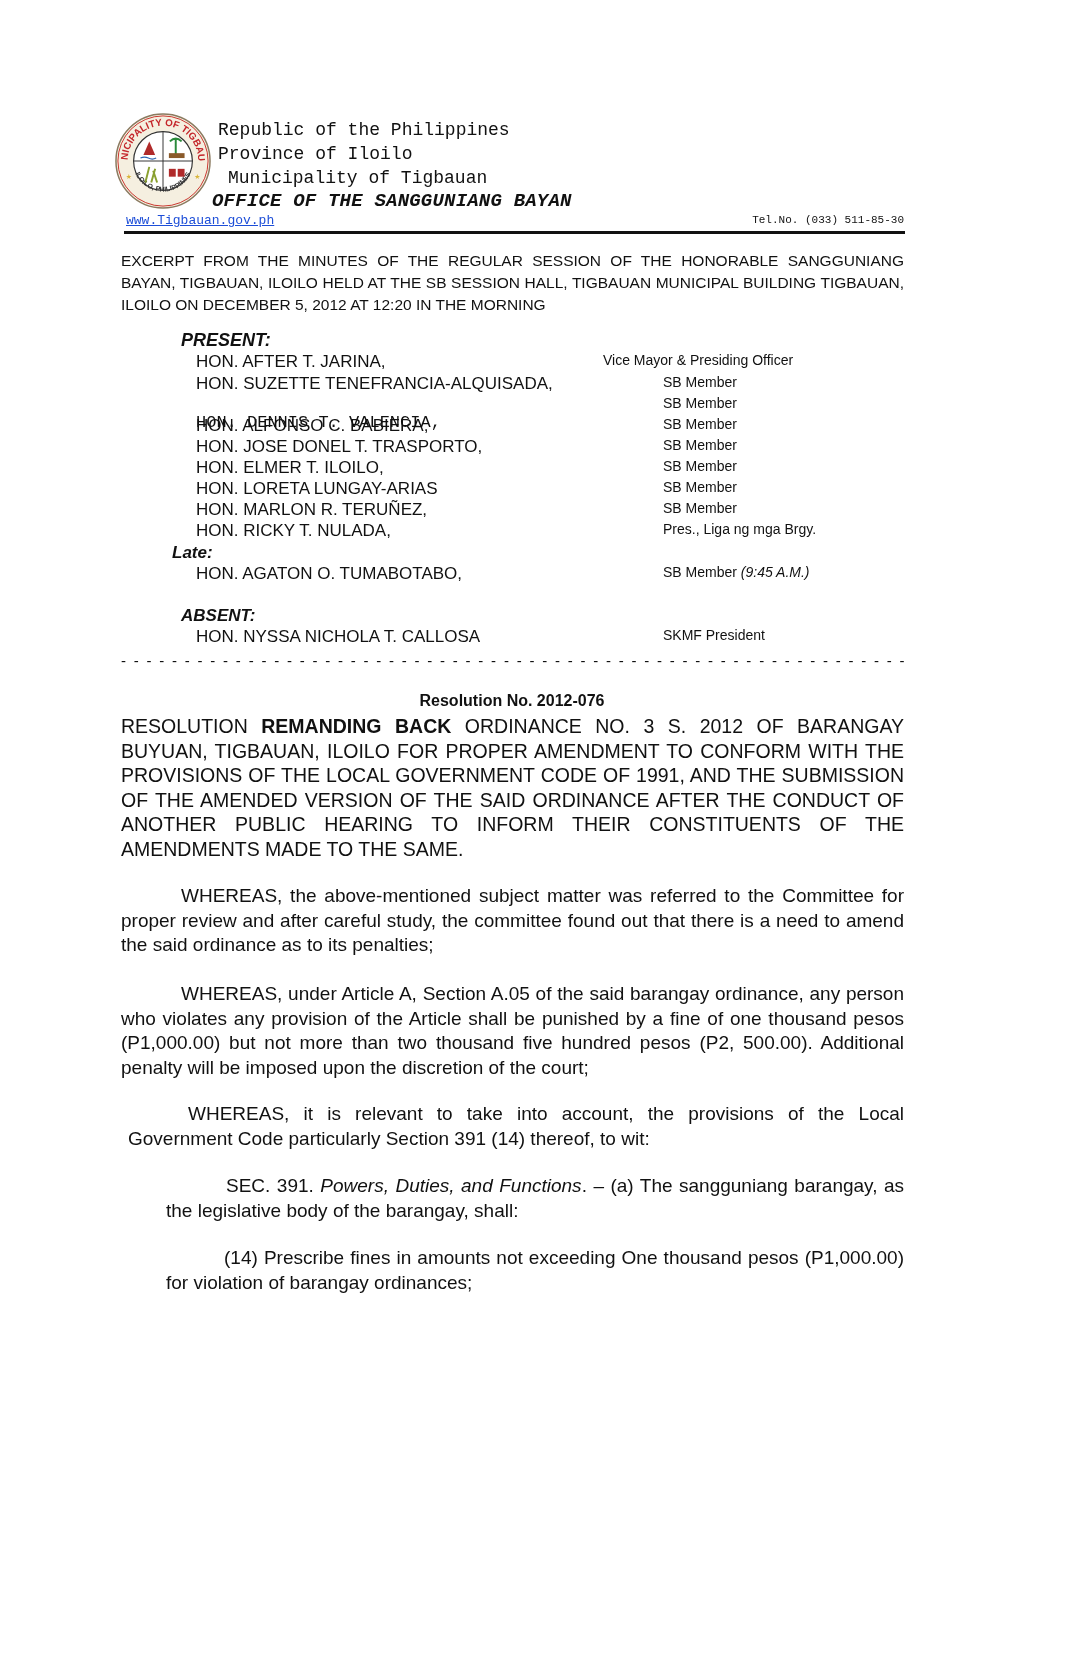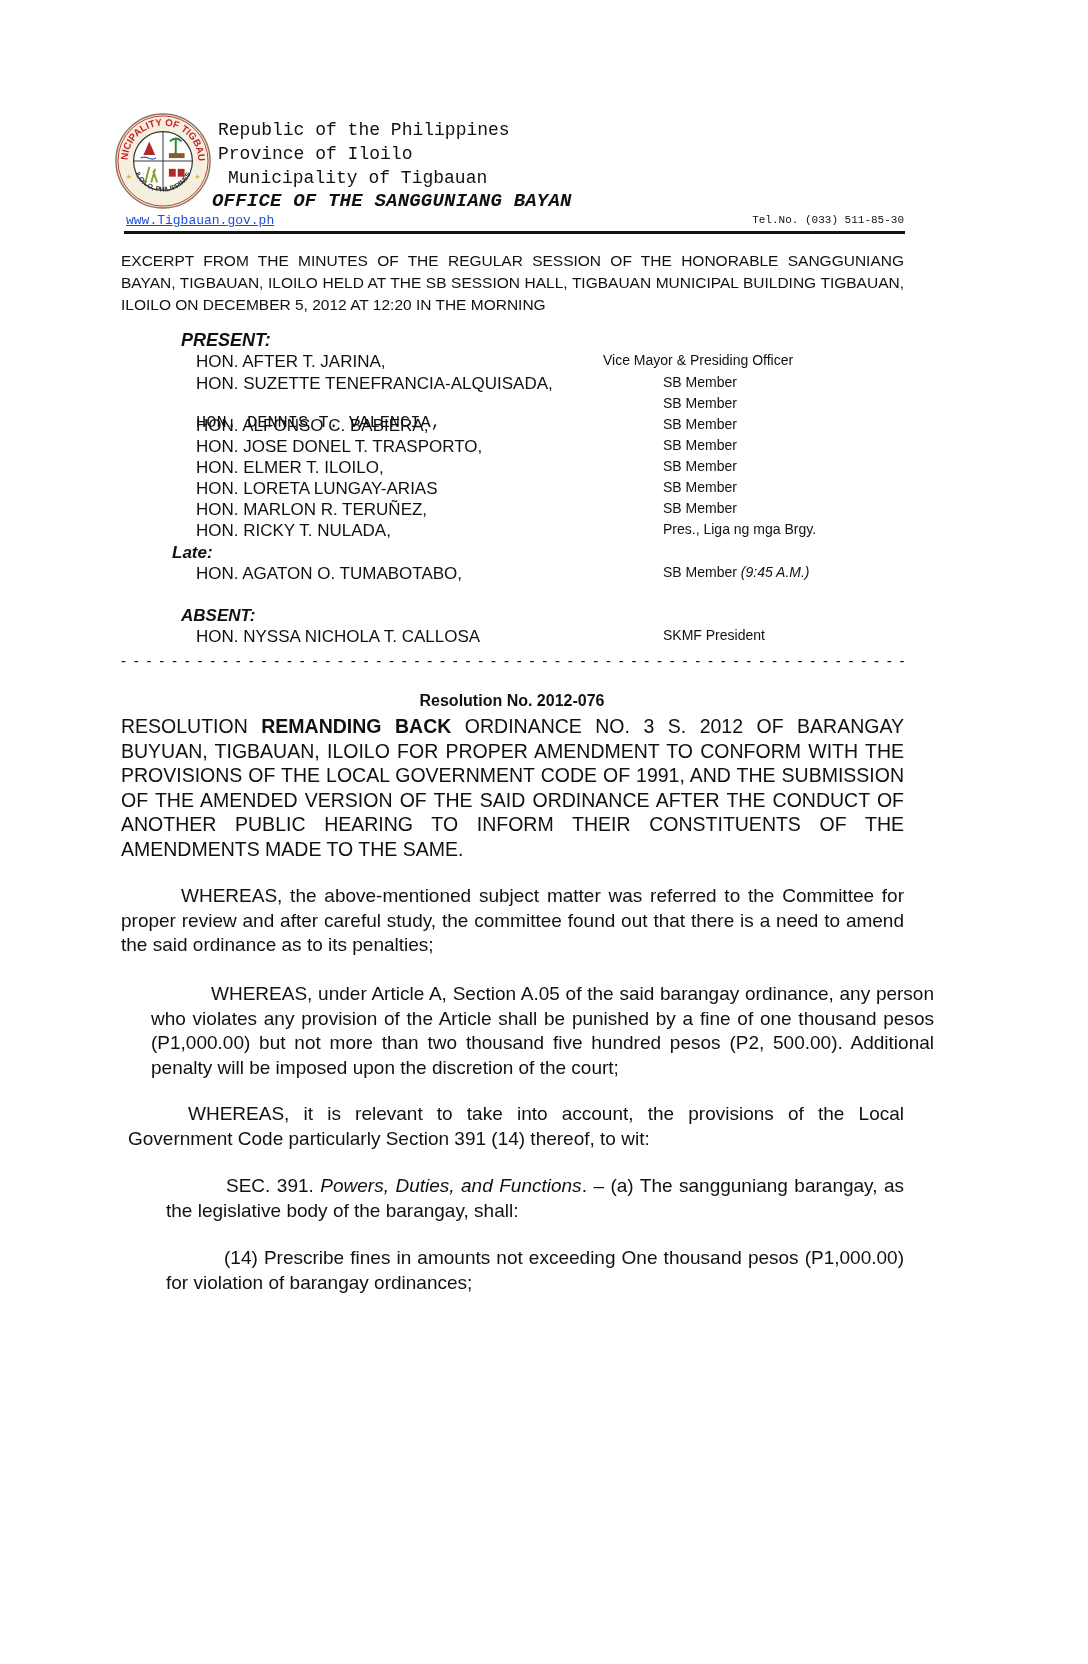--- a/index.html
+++ b/index.html
@@ -21,21 +21,21 @@
   .name { position:absolute; left:196px; font-size:17px; }
   .role { position:absolute; font-size:14px; }
 
   .dash { position:absolute; left:121px; top:652px; width:784px; font-size:15px; letter-spacing:1.8px; white-space:nowrap; overflow:hidden; }
   .resno { position:absolute; left:0; width:1024px; text-align:center; top:692px; font-size:16px; font-weight:bold; }
 
   .body-text { position:absolute; left:121px; width:783px; font-size:19px; line-height:24.5px; text-align:justify; }
   .body-text p { margin:0; }
   .title-para { top:714px; font-size:19.5px; }
   .w1 { top:884px; }
-  .w2 { top:982px;margin-left:30px; }
+  .w2 { top:982px; }
   .w3 { top:1102px; }
   .sec { top:1174px; }
   .item14 { top:1246px; }
   .ind { display:inline-block; width:60px; }
 </style>
 </head>
 <body>
 
 <div class="seal">
   <svg width="98" height="98" viewBox="0 0 100 100">

